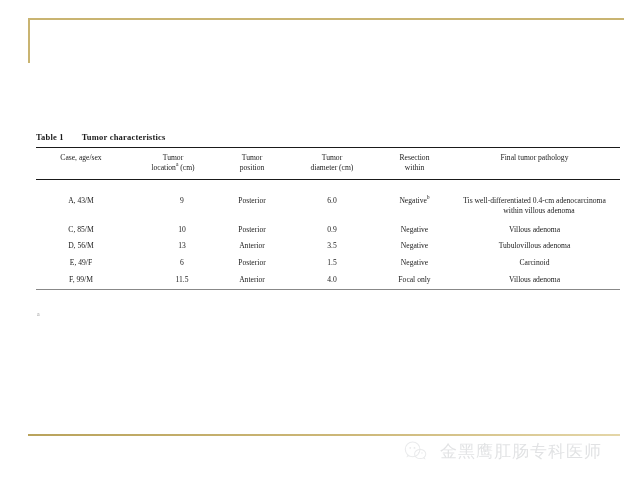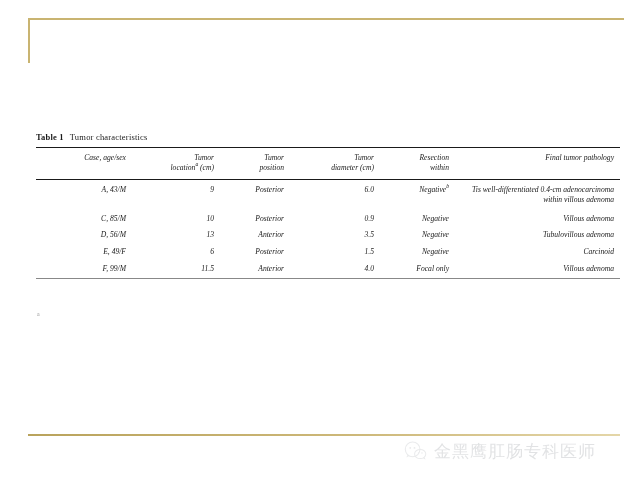--- a/index.html
+++ b/index.html
@@ -52,55 +52,55 @@
   #table-caption {
     font-size: 8.5px;
     letter-spacing: .2px;
     margin-bottom: 5px;
     white-space: nowrap;
   }
   #table-caption .cap-label {
     font-weight: bold;
   }
   #table-caption .cap-text {
-    margin-left: 6px;
+    margin-left: 18px;
+    font-weight: bold;
   }
 
   table.data-table {
     border-collapse: collapse;
     width: 584px;
     font-size: 7.6px;
     line-height: 1.42;
   }
   table.data-table th,
   table.data-table td {
-    text-align: right;
+    text-align: center;
     vertical-align: top;
     padding: 0;
     font-weight: normal;
-    font-style: italic;
   }
 
   
   thead.head-group {
     border-top: 1.1px solid #1a1a1a;
     border-bottom: 1.6px solid #1a1a1a;
   }
   tbody.body-group {
     border-bottom: 1.1px solid #888888;
   }
 
   tr.header-row th {
     padding: 4.5px 6px 4.5px 0;
   }
   tr.data-row td {
     padding: 3.0px 6px 3.0px 0;
   }
   tr.data-row.tall td {
-    padding-top: 5px;
+    padding-top: 16px;
     padding-bottom: 4.5px;
   }
 
   
   .col-case   { width: 96px; }
   .col-loc    { width: 88px; }
   .col-pos    { width: 70px; }
   .col-diam   { width: 90px; }
   .col-margin { width: 75px; }
   .col-path   { width: 165px; }
@@ -138,21 +138,21 @@
     color: #9a9a9a;
   }
 
   
   #watermark {
     position: absolute;
     left: 404px;
     top: 440px;
     display: flex;
     align-items: flex-start;
-    gap: 7px;
+    gap: 13px;
     opacity: .30;
   }
   #watermark-logo {
     width: 23px;
     height: 23px;
     flex: 0 0 auto;
   }
   #watermark-text {
     font-family: "DejaVu Sans", "Liberation Sans", sans-serif;
     font-size: 17px;

